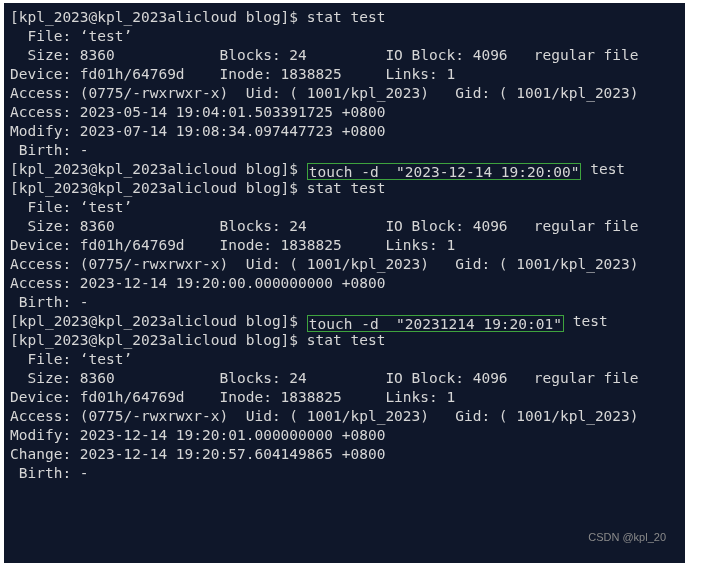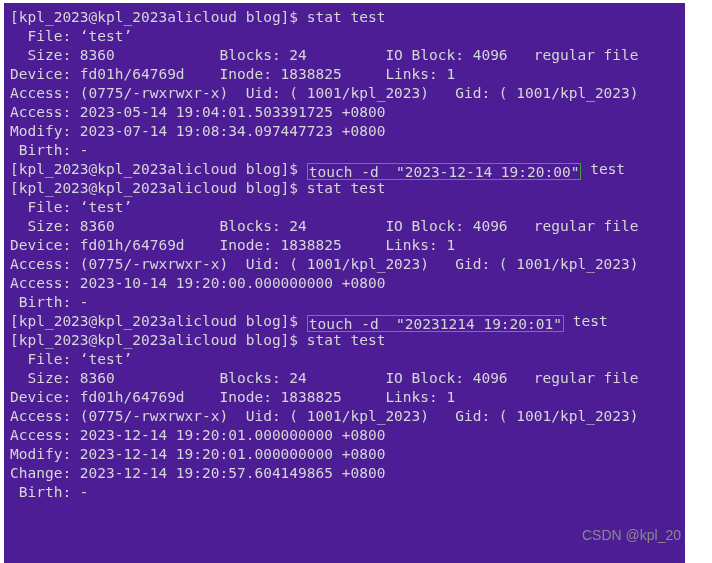--- a/index.html
+++ b/index.html
@@ -12,21 +12,21 @@
     height: 563px;
     overflow: hidden;
     font-family: "DejaVu Sans Mono", "Liberation Mono", monospace;
   }
   #terminal {
     position: absolute;
     left: 4px;
     top: 3px;
     width: 681px;
     height: 560px;
-    background: #4c1d95;
+    background: #0f172a;
     overflow: hidden;
   }
   .line {
     position: relative;
     height: 19px;
     line-height: 19px;
     white-space: pre;
     font-size: 14.5px;
     color: #d6d6d6;
     padding-left: 6px;
@@ -39,24 +39,24 @@
     border: 1px solid #3ea33e;
     margin: 0;
     padding: 0 1px;
     line-height: 17px;
     height: 17px;
     vertical-align: -3px;
     box-sizing: border-box;
   }
   #watermark {
     position: absolute;
-    right: 4px;
+    right: 19px;
     bottom: 20px;
     font-family: "Liberation Sans", sans-serif;
-    font-size: 14px;
+    font-size: 11px;
     color: #8a8a8a;
     white-space: pre;
     z-index: 5;
   }
 </style>
 </head>
 <body>
 
 <div id="terminal">
   <div id="terminal-lines">
@@ -67,27 +67,26 @@
       <div class="line"><span class="seg">Access: (0775/-rwxrwxr-x)  Uid: ( 1001/kpl_2023)   Gid: ( 1001/kpl_2023)</span></div>
       <div class="line"><span class="seg">Access: 2023-05-14 19:04:01.503391725 +0800</span></div>
       <div class="line"><span class="seg">Modify: 2023-07-14 19:08:34.097447723 +0800</span></div>
       <div class="line"><span class="seg"> Birth: -</span></div>
       <div class="line"><span class="seg">[kpl_2023@kpl_2023alicloud blog]$ </span><span class="seg boxed">touch -d  "2023-12-14 19:20:00"</span><span class="seg"> test</span></div>
       <div class="line"><span class="seg">[kpl_2023@kpl_2023alicloud blog]$ stat test</span></div>
       <div class="line"><span class="seg">  File: ‘test’</span></div>
       <div class="line"><span class="seg">  Size: 8360            Blocks: 24         IO Block: 4096   regular file</span></div>
       <div class="line"><span class="seg">Device: fd01h/64769d    Inode: 1838825     Links: 1</span></div>
       <div class="line"><span class="seg">Access: (0775/-rwxrwxr-x)  Uid: ( 1001/kpl_2023)   Gid: ( 1001/kpl_2023)</span></div>
-      <div class="line"><span class="seg">Access: 2023-10-14 19:20:00.000000000 +0800</span></div>
+      <div class="line"><span class="seg">Access: 2023-12-14 19:20:00.000000000 +0800</span></div>
       <div class="line"><span class="seg"> Birth: -</span></div>
       <div class="line"><span class="seg">[kpl_2023@kpl_2023alicloud blog]$ </span><span class="seg boxed">touch -d  "20231214 19:20:01"</span><span class="seg"> test</span></div>
       <div class="line"><span class="seg">[kpl_2023@kpl_2023alicloud blog]$ stat test</span></div>
       <div class="line"><span class="seg">  File: ‘test’</span></div>
       <div class="line"><span class="seg">  Size: 8360            Blocks: 24         IO Block: 4096   regular file</span></div>
       <div class="line"><span class="seg">Device: fd01h/64769d    Inode: 1838825     Links: 1</span></div>
       <div class="line"><span class="seg">Access: (0775/-rwxrwxr-x)  Uid: ( 1001/kpl_2023)   Gid: ( 1001/kpl_2023)</span></div>
-      <div class="line"><span class="seg">Access: 2023-12-14 19:20:01.000000000 +0800</span></div>
       <div class="line"><span class="seg">Modify: 2023-12-14 19:20:01.000000000 +0800</span></div>
       <div class="line"><span class="seg">Change: 2023-12-14 19:20:57.604149865 +0800</span></div>
       <div class="line"><span class="seg"> Birth: -</span></div>
     </div>
   <div id="watermark">CSDN @kpl_20</div>
 </div>
 
 </body></html>

